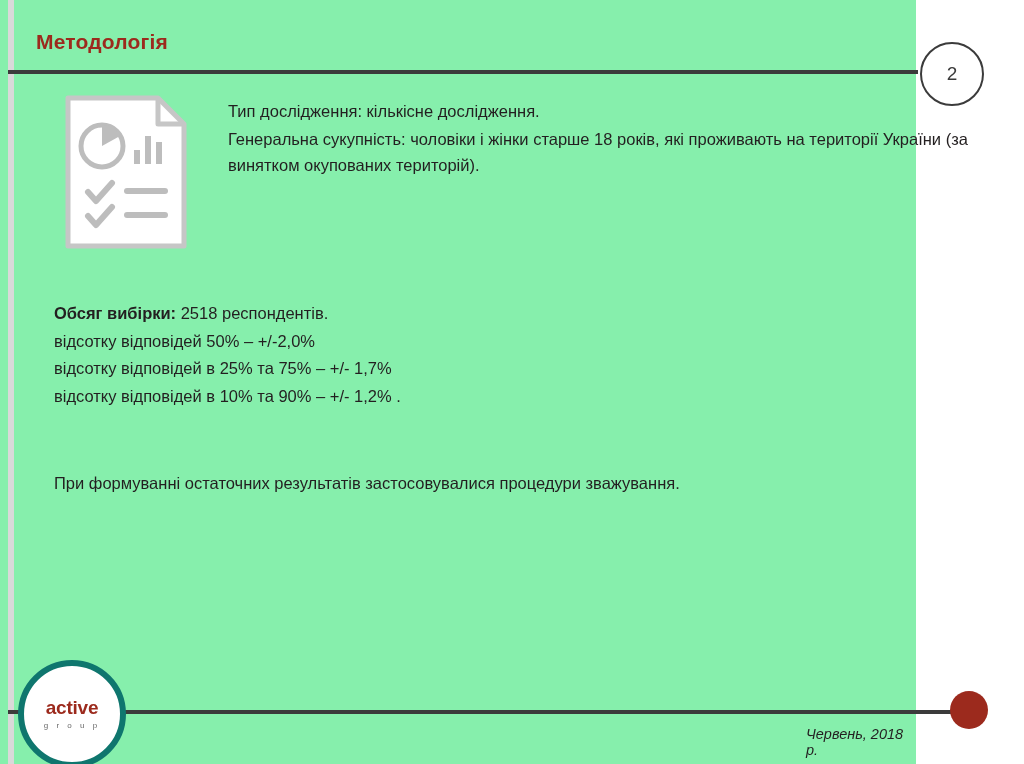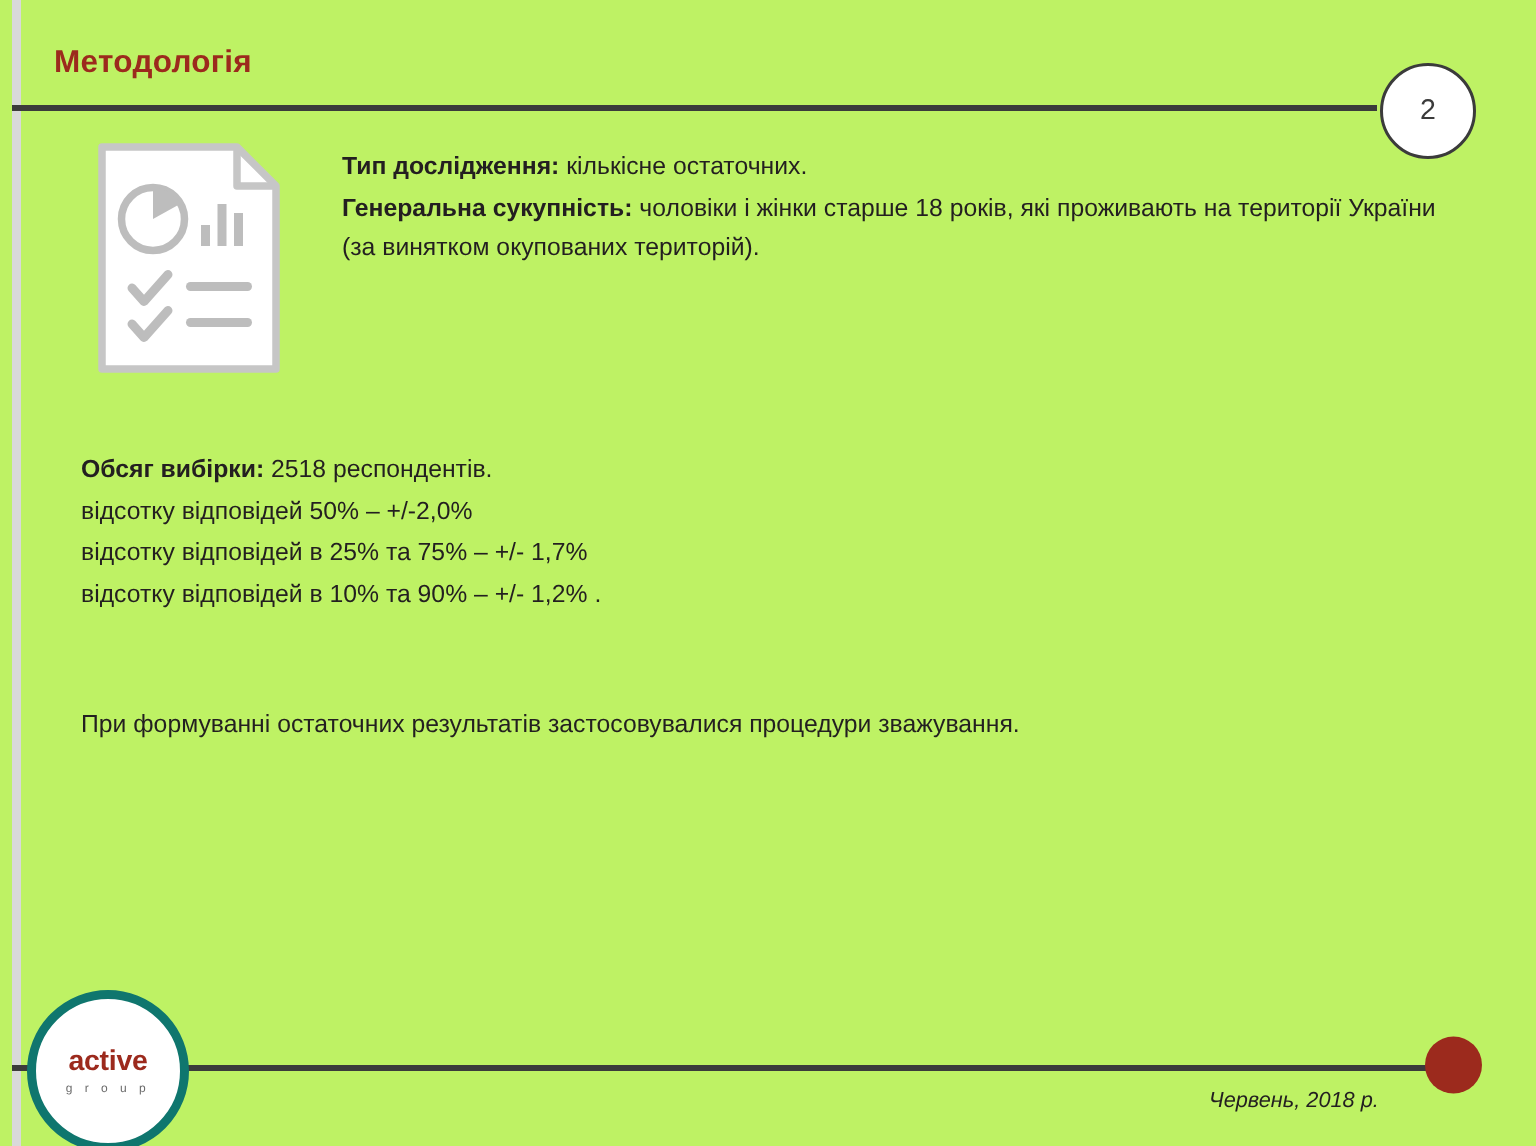--- a/index.html
+++ b/index.html
@@ -11,23 +11,23 @@
     width: 1024px;
     height: 764px;
     font-family: "Liberation Sans", sans-serif;
     color: #231f20;
     position: relative;
     overflow: hidden;
   }
   .slide {
     position: absolute;
     left: 0; top: 0;
-    width: 1024px;
+    width: 916px;
     height: 764px;
-    background: #bef264;
+    background: #86efac;
   }
   
   .left-bar {
     position: absolute;
     left: 8px;
     top: 0;
     width: 6px;
     height: 764px;
     background: #d9d9d9;
   }
@@ -80,21 +80,21 @@
     top: 98px;
     width: 752px;
     font-size: 16.5px;
     line-height: 1.62;
     color: #231f20;
   }
   .top-text p {
     margin: 0 0 1px 0;
   }
   .top-text b {
-    font-weight: bold;
+    font-weight: normal;
   }
   
   .lower-text {
     position: absolute;
     left: 54px;
     top: 300px;
     width: 930px;
     font-size: 16.5px;
     line-height: 1.62;
     color: #231f20;
@@ -206,21 +206,21 @@
       <path d="M26 100 l8 9 l16 -18" fill="none" stroke="#bdbdbd" stroke-width="6" stroke-linecap="round" stroke-linejoin="round"></path>
       <rect x="62" y="96" width="44" height="6" rx="3" fill="#bdbdbd"></rect>
 
       <path d="M26 124 l8 9 l16 -18" fill="none" stroke="#bdbdbd" stroke-width="6" stroke-linecap="round" stroke-linejoin="round"></path>
       <rect x="62" y="120" width="44" height="6" rx="3" fill="#bdbdbd"></rect>
     </svg>
   </div>
 
   <div class="top-text">
     <p>
-      <b>Тип дослідження:</b><span> кількісне остаточних.</span>
+      <b>Тип дослідження:</b><span> кількісне дослідження.</span>
     </p>
     <p>
       <b>Генеральна сукупність:</b><span> чоловіки і жінки старше 18 років, які проживають на території України (за винятком окупованих територій).</span>
     </p>
   </div>
 
   <div class="lower-text">
     <p>
       <b>Обсяг вибірки:</b><span> 2518 респондентів.</span>
     </p>

